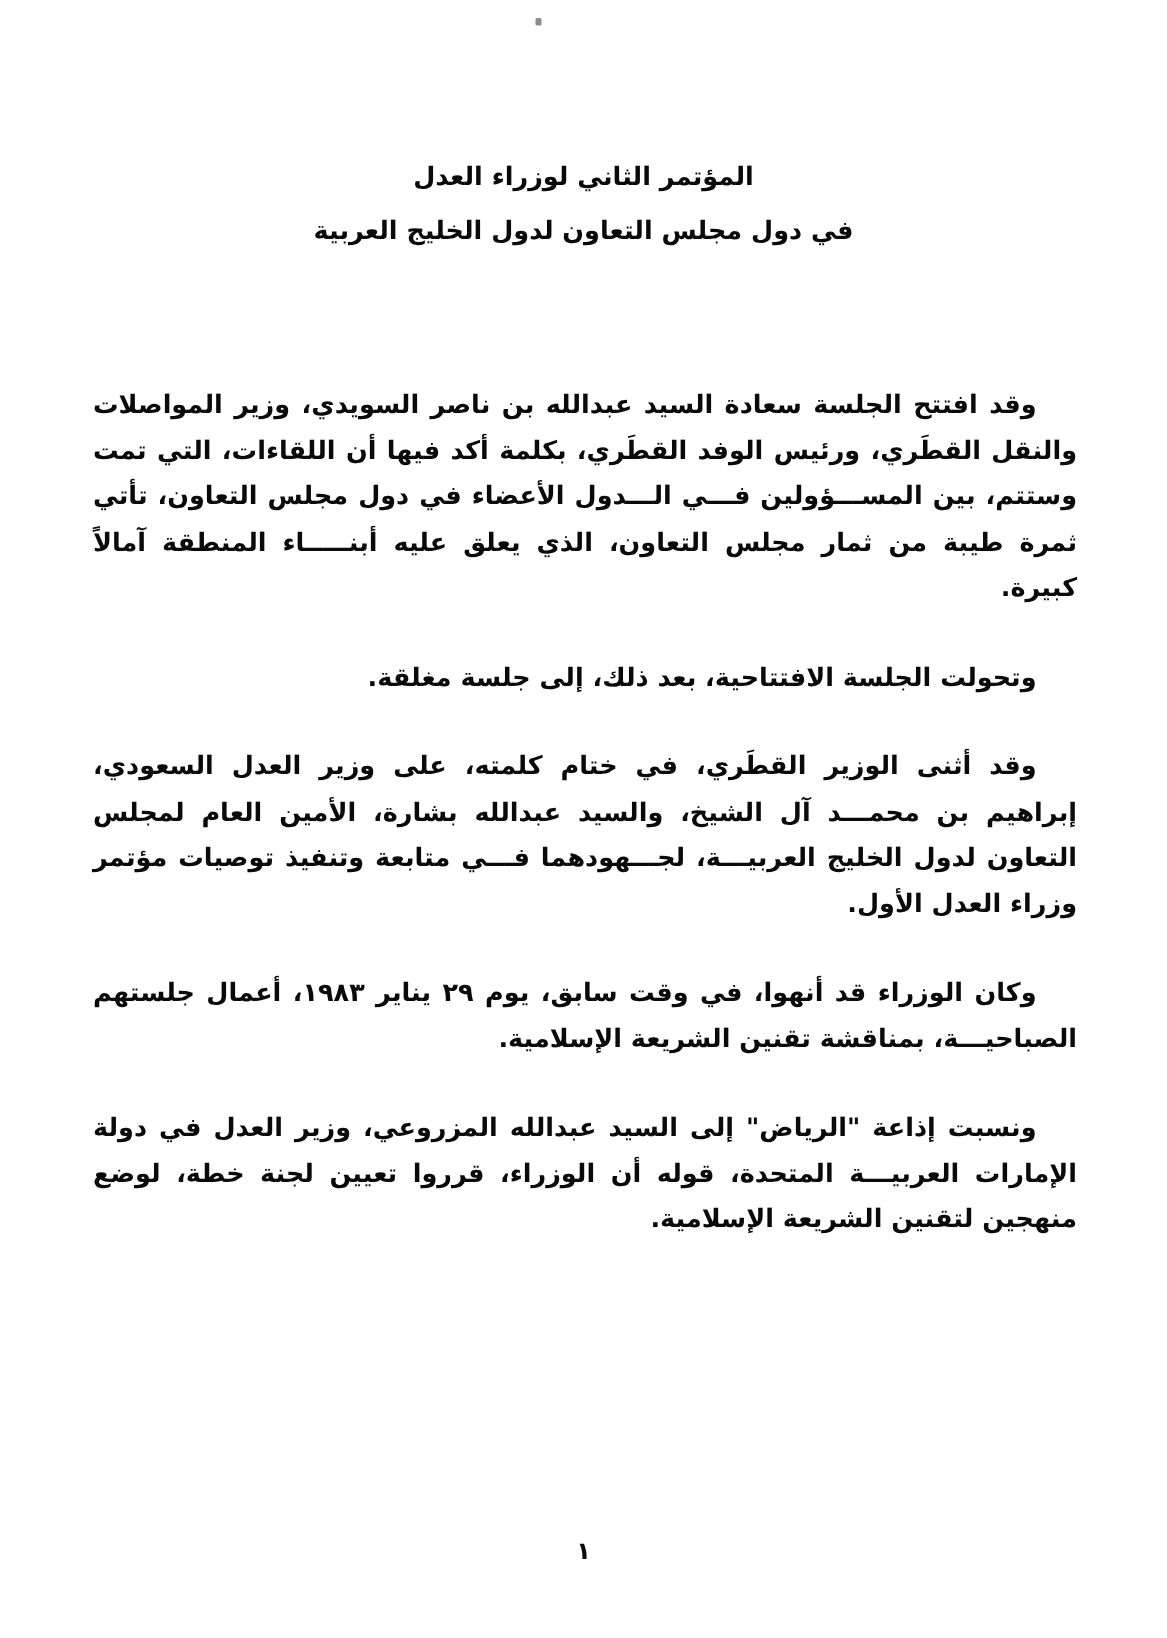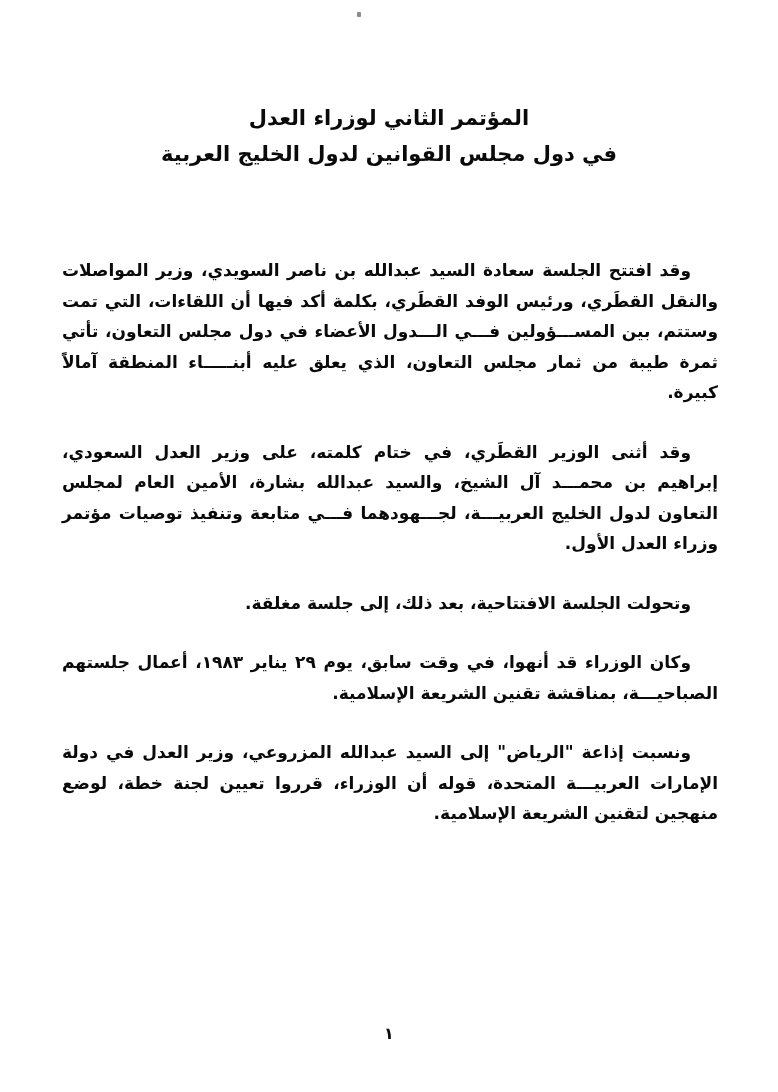--- a/index.html
+++ b/index.html
@@ -30,21 +30,21 @@
     border-radius: 1px;
   }
   .title-block {
     position: absolute;
     top: 100px;
     left: 0;
     right: 0;
     direction: rtl;
     text-align: center;
     font-weight: 700;
-    font-size: 21px;
+    font-size: 17px;
     line-height: 36px;
     letter-spacing: 0;
   }
   .body-text {
     position: absolute;
     top: 255px;
     right: 60px;
     width: 656px;
     direction: rtl;
     font-weight: 700;
@@ -71,27 +71,27 @@
 </style>
 </head>
 <body>
 
 <div class="page">
 
   <div class="speck"></div>
 
   <header class="title-block" dir="rtl" lang="ar">
     <div class="title-line">المؤتمر الثاني لوزراء العدل</div>
-    <div class="title-line">في دول مجلس القوانين لدول الخليج العربية</div>
+    <div class="title-line">في دول مجلس التعاون لدول الخليج العربية</div>
   </header>
 
   <main class="body-text" dir="rtl" lang="ar">
     <p class="para">وقد افتتح الجلسة سعادة السيد عبدالله بن ناصر السويدي، وزير المواصلات والنقل القطَري، ورئيس الوفد القطَري، بكلمة أكد فيها أن اللقاءات، التي تمت وستتم، بين المســـؤولين فـــي الـــدول الأعضاء في دول مجلس التعاون، تأتي ثمرة طيبة من ثمار مجلس التعاون، الذي يعلق عليه أبنـــــاء المنطقة آمالاً كبيرة.</p>
+    <p class="para">وتحولت الجلسة الافتتاحية، بعد ذلك، إلى جلسة مغلقة.</p>
     <p class="para">وقد أثنى الوزير القطَري، في ختام كلمته، على وزير العدل السعودي، إبراهيم بن محمـــد آل الشيخ، والسيد عبدالله بشارة، الأمين العام لمجلس التعاون لدول الخليج العربيـــة، لجـــهودهما فـــي متابعة وتنفيذ توصيات مؤتمر وزراء العدل الأول.</p>
-    <p class="para">وتحولت الجلسة الافتتاحية، بعد ذلك، إلى جلسة مغلقة.</p>
     <p class="para">وكان الوزراء قد أنهوا، في وقت سابق، يوم ٢٩ يناير ١٩٨٣، أعمال جلستهم الصباحيـــة، بمناقشة تقنين الشريعة الإسلامية.</p>
     <p class="para">ونسبت إذاعة "الرياض" إلى السيد عبدالله المزروعي، وزير العدل في دولة الإمارات العربيـــة المتحدة، قوله أن الوزراء، قرروا تعيين لجنة خطة، لوضع منهجين لتقنين الشريعة الإسلامية.</p>
   </main>
 
   <footer class="page-footer">
     <span class="page-number">١</span>
   </footer>
 
 </div>
 

